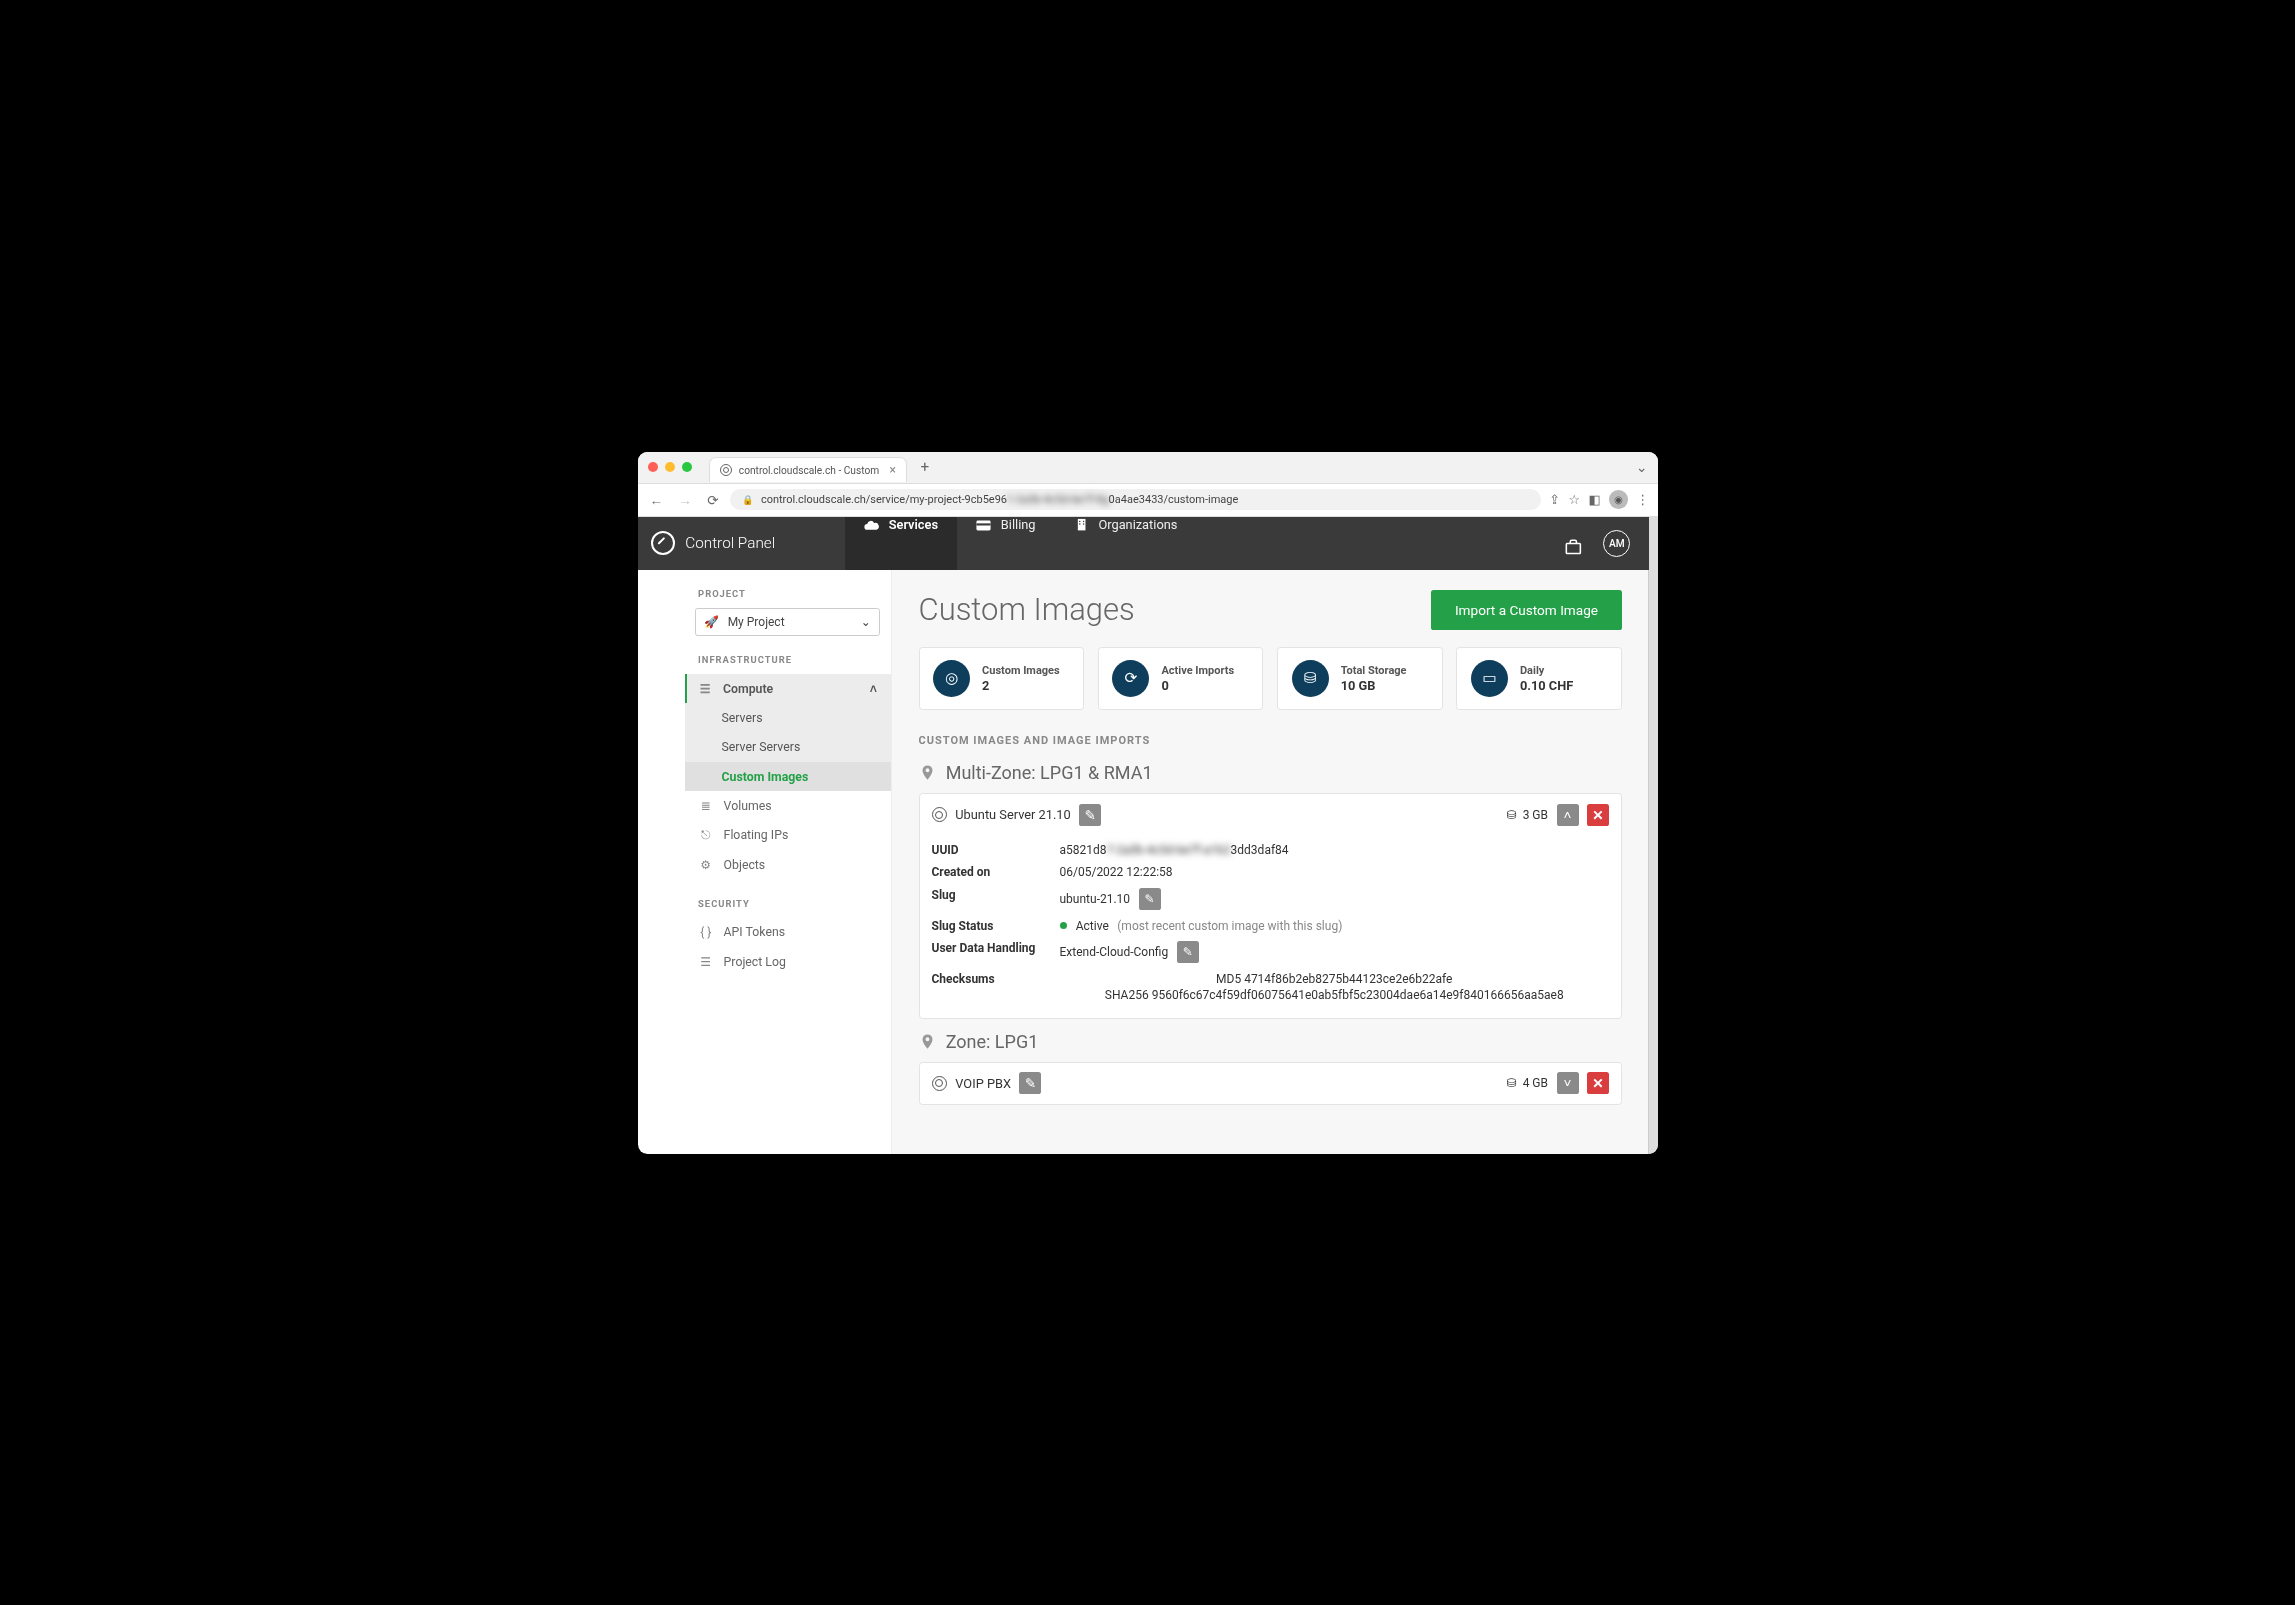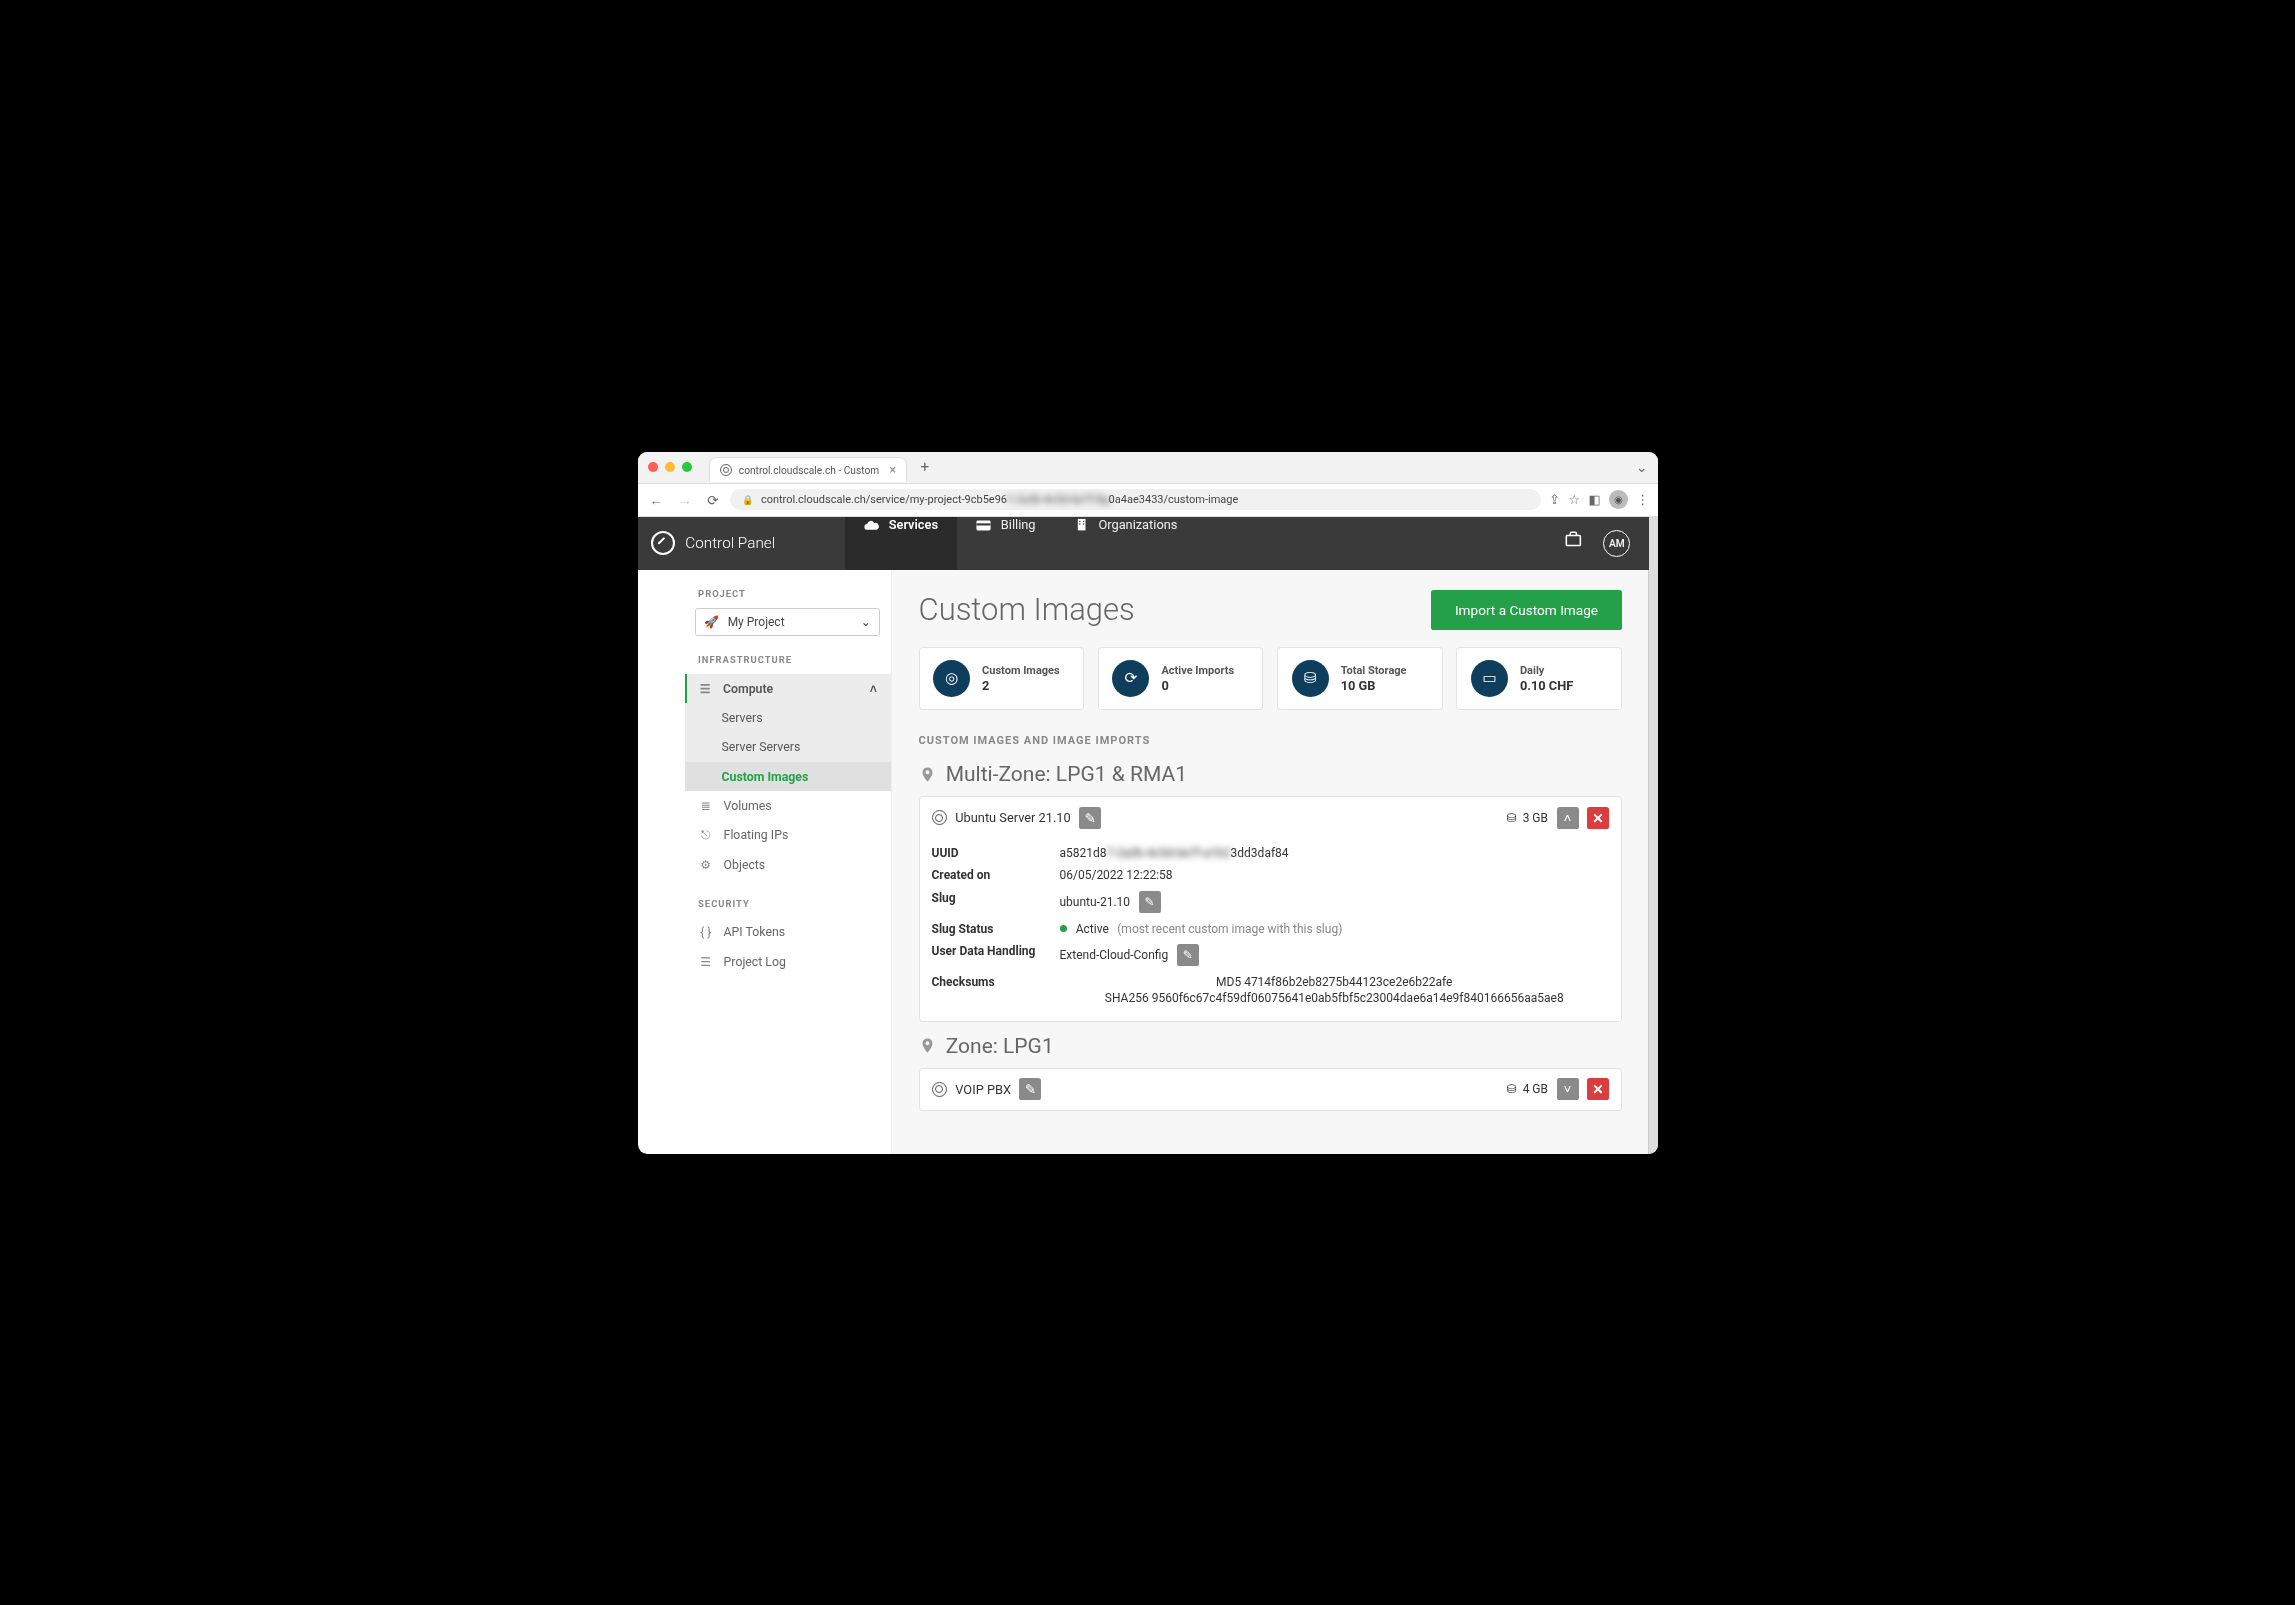--- a/index.html
+++ b/index.html
@@ -26,21 +26,21 @@
   .app::after{content:"";position:absolute;right:0;top:0;bottom:0;width:8.5px;background:#ddd;border-left:0.9px solid #ccc;}
   .header{position:absolute;top:0;left:0;right:8.5px;height:53px;background:#3a3a3a;color:#fff;display:flex;align-items:center;z-index:5;}
   .brand{width:207px;display:flex;align-items:center;gap:10.2px;padding-left:13.6px;height:100%;background:#3a3a3a;}
   .gauge{width:24px;height:24px;border:2.1px solid #fff;border-radius:50%;position:relative;}
   .gauge::after{content:"";position:absolute;width:8.5px;height:2.1px;background:#fff;top:6.8px;left:4.3px;transform:rotate(-45deg);border-radius:1.7px;}
   .brand span{font-size:15.3px;font-weight:300;}
   .mainnav{display:flex;height:100%;}
   .navitem{display:flex;align-items:flex-start;gap:8.5px;padding:0 18.7px;font-size:12.8px;color:#eee;cursor:pointer;}
   .navitem.active{background:#2b2b2b;font-weight:600;color:#fff;}
   .navicon{width:17px;height:17px;display:flex;align-items:center;justify-content:center;}
-  .navright{margin-left:auto;display:flex;align-items:flex-start;gap:21px;padding-right:18.7px;}
+  .navright{margin-left:auto;display:flex;align-items:flex-end;gap:21px;padding-right:18.7px;}
   .avatar{width:27px;height:27px;border-radius:50%;border:1.3px solid #fff;display:flex;align-items:center;justify-content:center;font-size:10.2px;font-weight:500;}
   .sidebar{width:207px;background:#fff;padding-top:53px;height:100%;overflow:hidden;border-right:0.9px solid #eee;display:flex;flex-direction:column;}
   .sec-label{font-size:9.4px;letter-spacing:1px;color:#888;font-weight:700;padding:18.7px 13.6px 8.5px;}
   .proj-select{margin:0 10.2px;border:0.9px solid #ccc;border-radius:2.6px;display:flex;align-items:center;gap:8.5px;padding:6px 8.5px;font-size:12px;color:#444;cursor:pointer;}
   .proj-select .chev{margin-left:auto;}
   .sideitem{display:flex;align-items:center;gap:10.2px;padding:7.7px 13.6px;font-size:12.3px;color:#666;cursor:pointer;}
   .sideitem.parent{font-weight:600;color:#555;background:#ececec;}
   .sideitem.parent.open{border-left:2.6px solid #24a148;padding-left:11px;}
   .sideitem.sub{padding-left:37px;background:#ececec;color:#555;}
   .sideitem.sub.active{color:#24a148;font-weight:700;background:#e0e0e0;}
@@ -50,21 +50,21 @@
   .inner{padding:20.4px 27px;}
   .titlerow{display:flex;align-items:center;justify-content:space-between;margin-bottom:17px;}
   .page-title{font-size:31px;font-weight:300;color:#666;}
   .btn-import{background:#24a148;color:#fff;border:none;padding:12px 24px;font-size:13.6px;border-radius:2.6px;cursor:pointer;}
   .stats{display:flex;gap:13.6px;margin-bottom:24px;}
   .stat{flex:1;background:#fff;border:0.9px solid #e3e3e3;border-radius:3.4px;padding:12px 13.6px;display:flex;align-items:center;gap:12px;}
   .staticon{width:37px;height:37px;border-radius:50%;background:#0e3e5c;color:#fff;display:flex;align-items:center;justify-content:center;font-size:15.3px;}
   .statlabel{font-size:11px;font-weight:700;color:#555;}
   .statval{font-size:12.8px;font-weight:700;color:#333;margin-top:1.7px;}
   .subhead{font-size:11px;letter-spacing:1px;color:#888;font-weight:700;margin-bottom:15.3px;}
-  .zone-title{display:flex;align-items:center;gap:10.2px;font-size:21px;color:#666;margin:12px 0 10.2px;}
+  .zone-title{display:flex;align-items:center;gap:10.2px;font-size:18px;color:#666;margin:12px 0 10.2px;}
   .pin{color:#999;}
   .card{background:#fff;border:0.9px solid #e3e3e3;border-radius:3.4px;margin-bottom:4px;}
   .cardhead{display:flex;align-items:center;padding:9.4px 12px;gap:8.5px;}
   .disc{width:15.3px;height:15.3px;border:1.7px solid #555;border-radius:50%;position:relative;}
   .disc::after{content:"";position:absolute;inset:2.6px;border:1.3px solid #555;border-radius:50%;}
   .cardname{font-size:12.8px;color:#333;}
   .editbtn{width:22px;height:22px;background:#8a8a8a;border-radius:2.6px;display:flex;align-items:center;justify-content:center;color:#fff;cursor:pointer;}
   .spacer{flex:1;}
   .sizechip{display:flex;align-items:center;gap:6px;font-size:12px;color:#333;}
   .togglebtn{width:22px;height:22px;background:#8a8a8a;border-radius:2.6px;display:flex;align-items:center;justify-content:center;color:#fff;cursor:pointer;}

